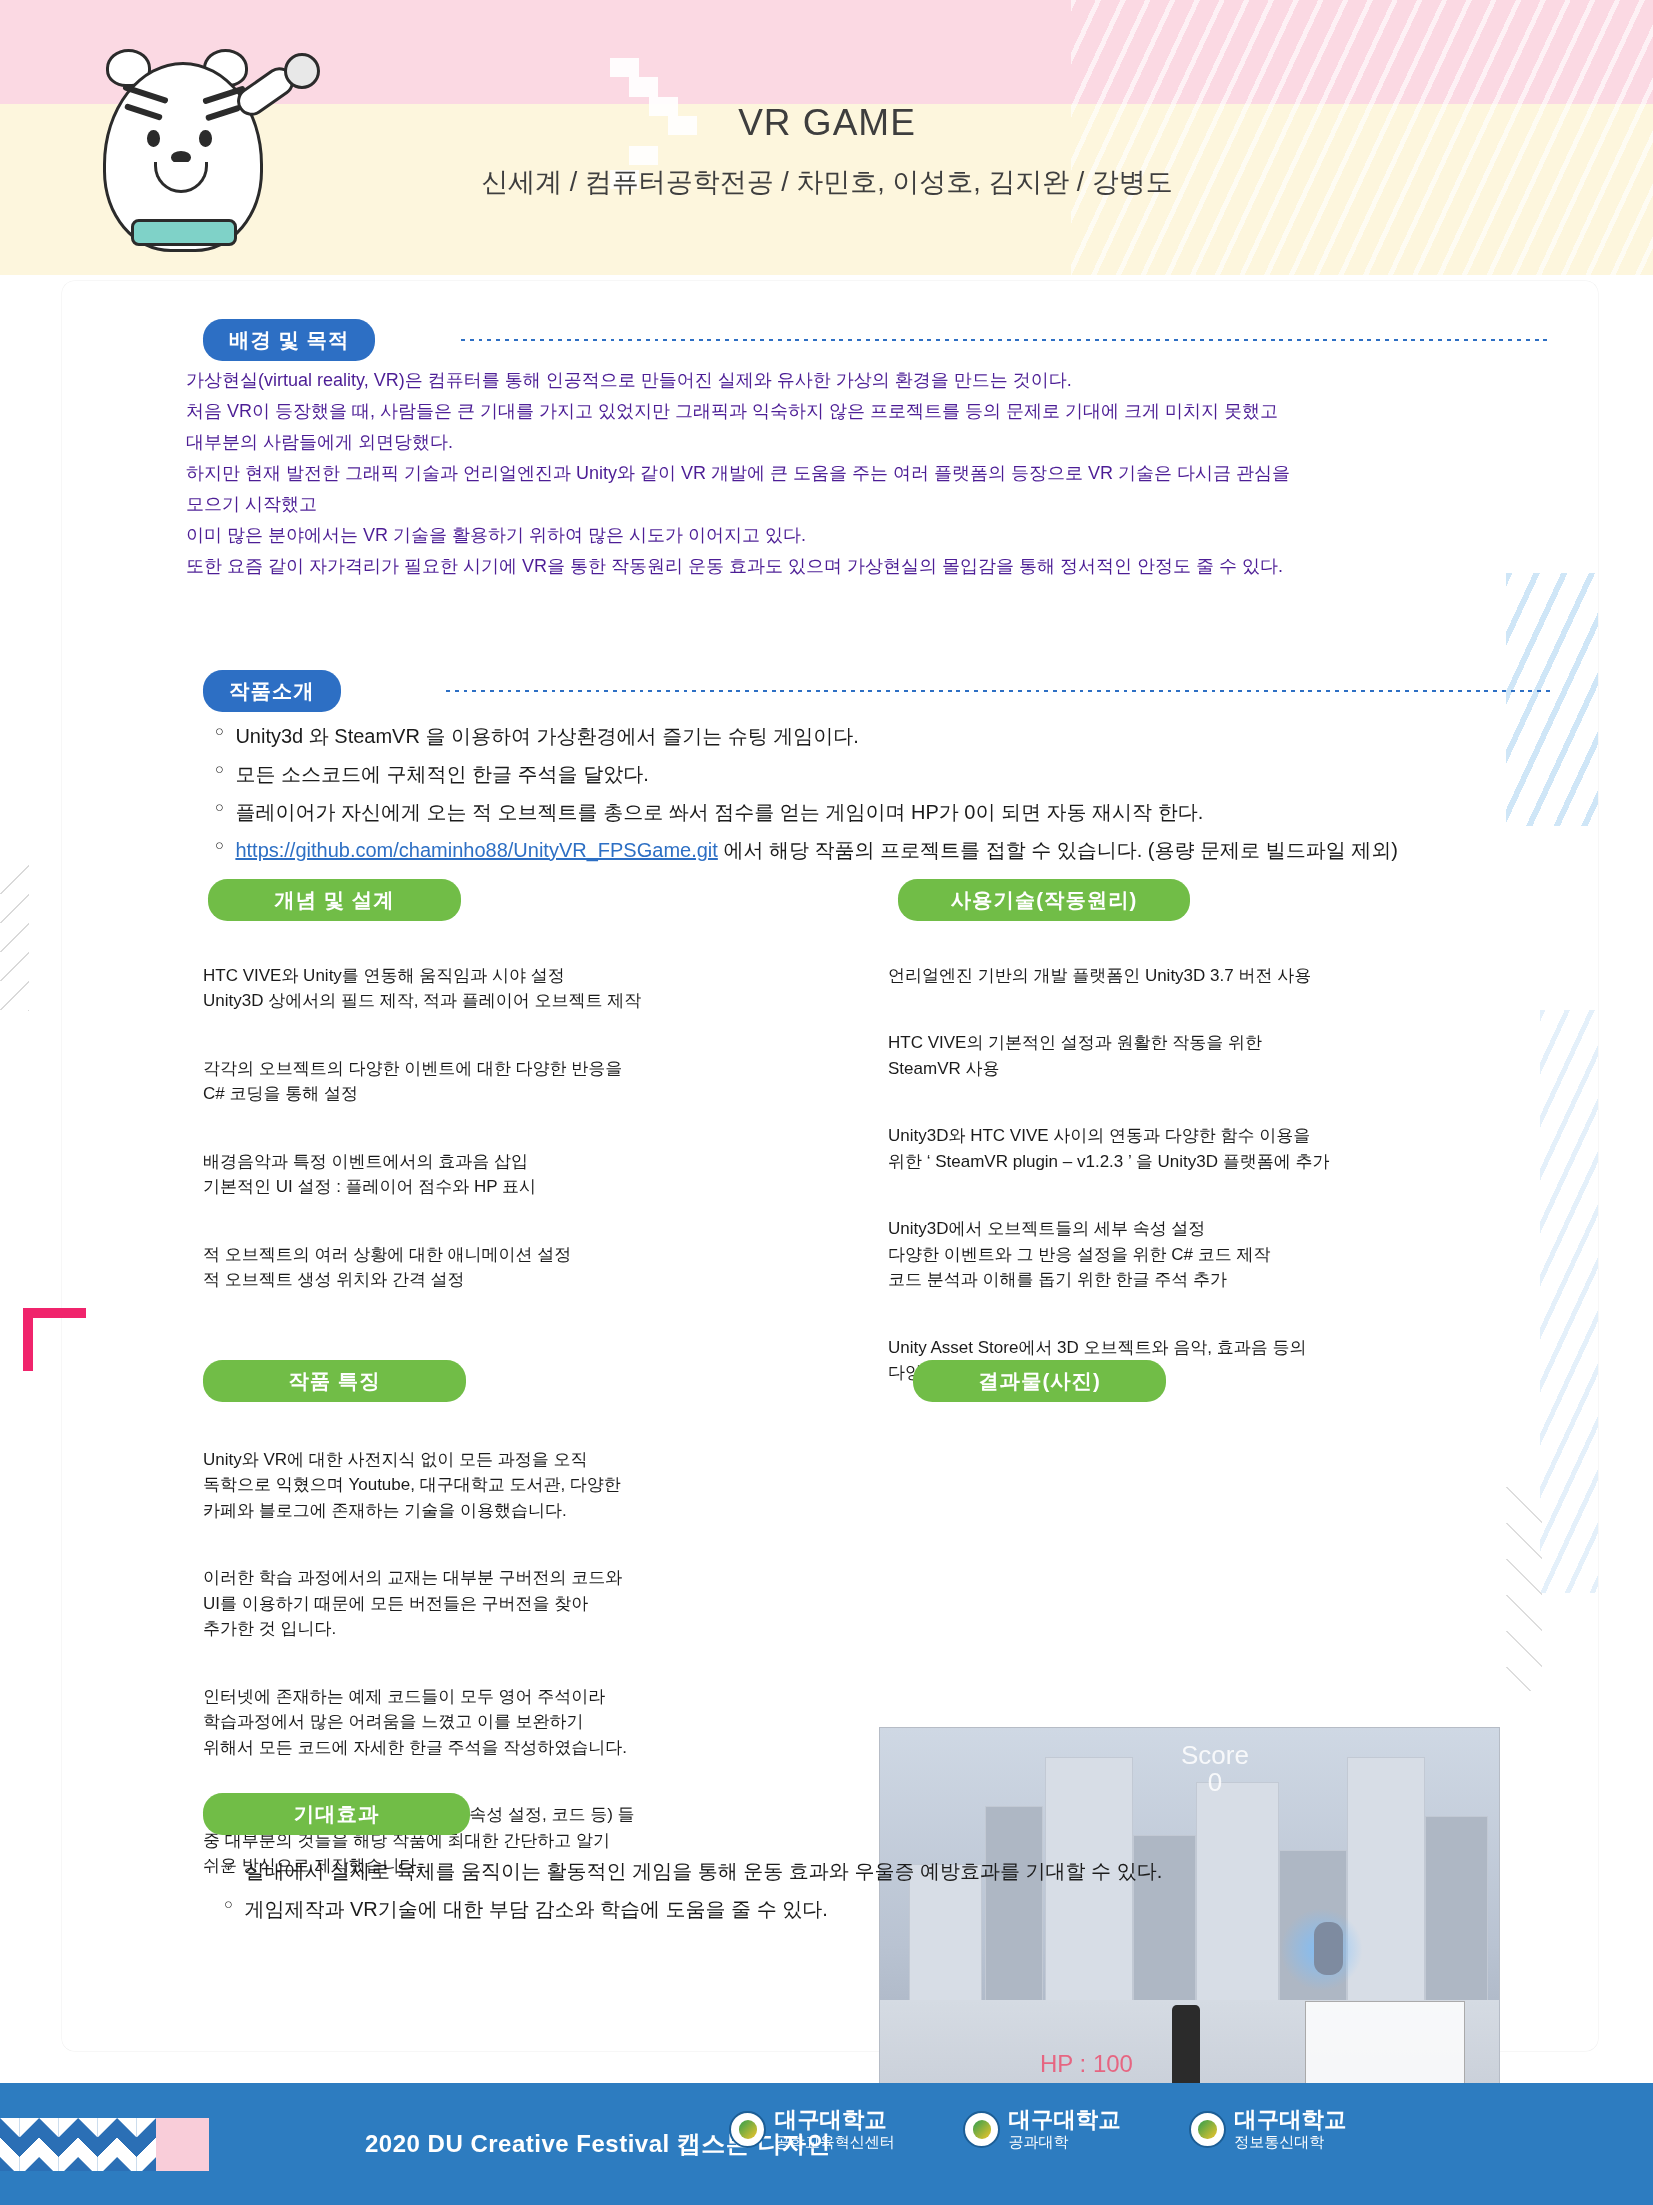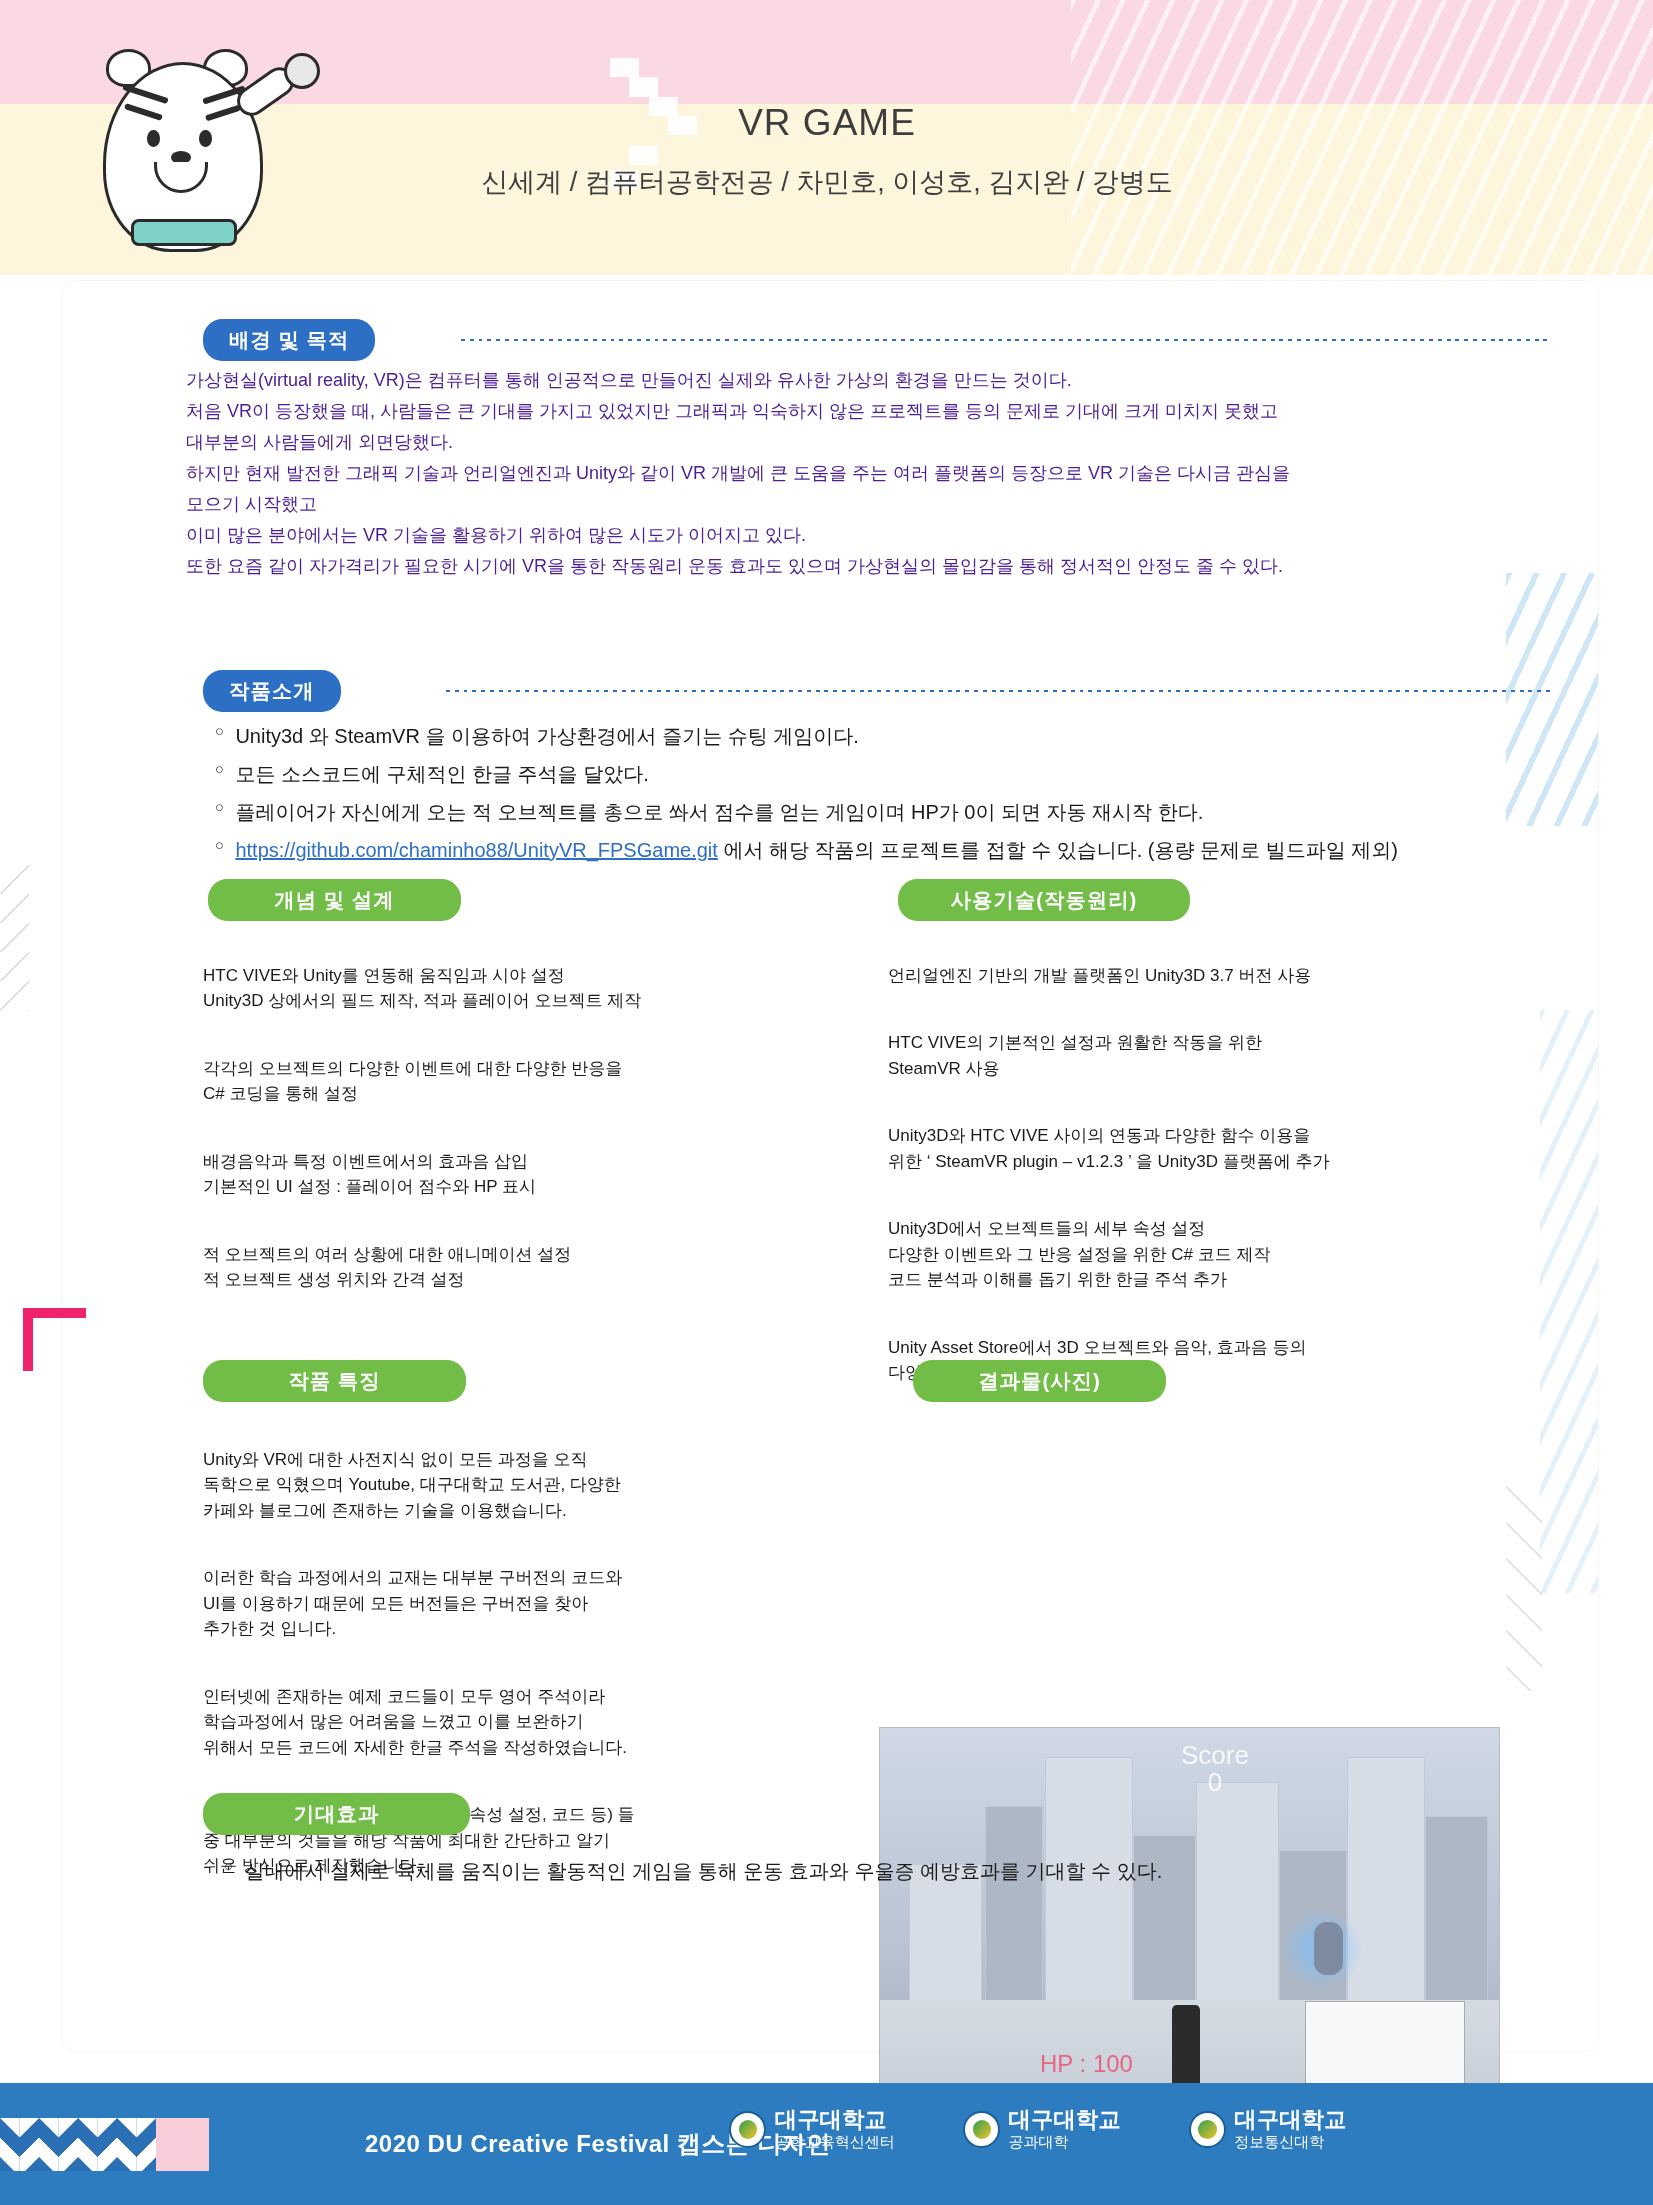--- a/index.html
+++ b/index.html
@@ -376,20 +376,21 @@
         <i style="left:537px;"></i>
         <i style="left:552px;"></i>
     </div>
   </div>
 
   <div style="position:absolute;left:141px;top:1512px;">
     <span class="pill green" style="width:267px;display:inline-block;">기대효과</span>
   </div>
   <div class="bullets" style="left:160px;top:1573px;width:1313px;">
     <div>실내에서 실제로 육체를 움직이는 활동적인 게임을 통해 운동 효과와 우울증 예방효과를 기대할 수 있다.</div>
+    <div>게임제작과 VR기술에 대한 부담 감소와 학습에 도움을 줄 수 있다.</div>
   </div>
 </div>
 
 <div class="deco deco-zig-left"></div>
 <div class="deco deco-pink-corner"></div>
 
 <div class="footer">
   <div class="deco-zig-bottom"></div>
   <div class="deco-pink-bl"></div>
   <div class="footer-text">2020 DU Creative Festival 캡스톤 디자인</div>

